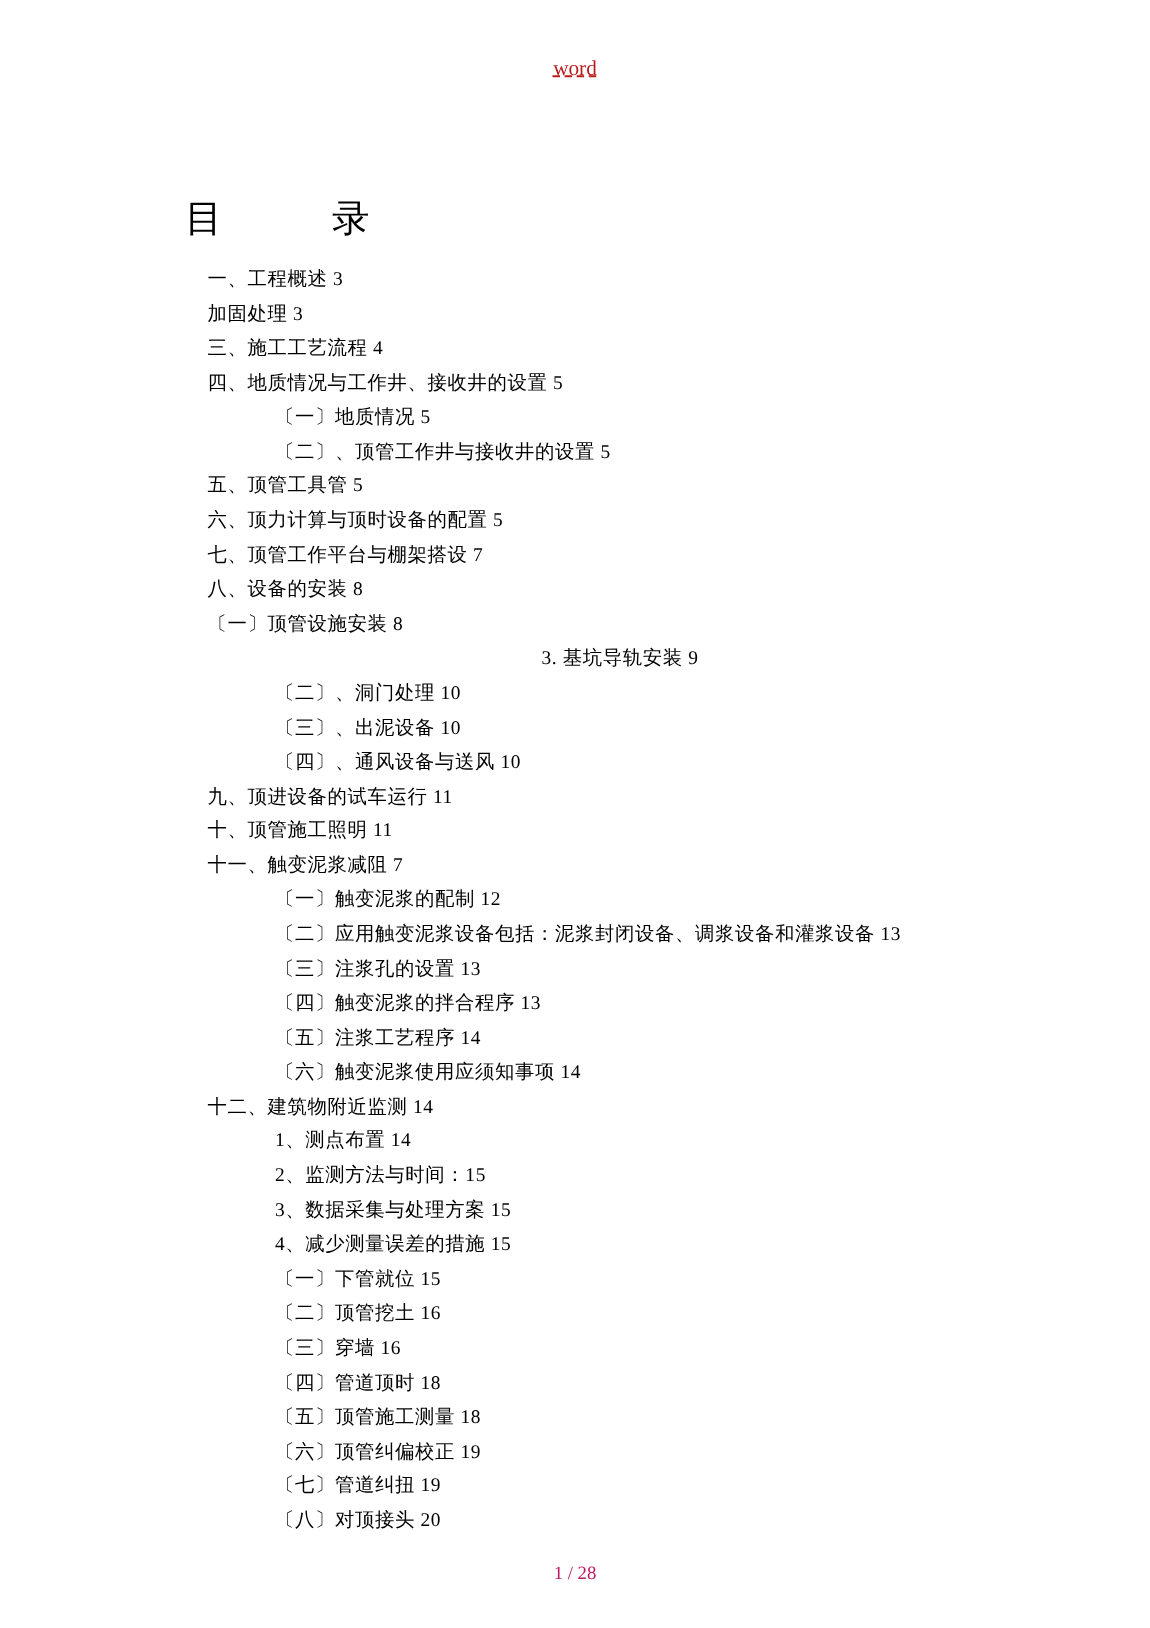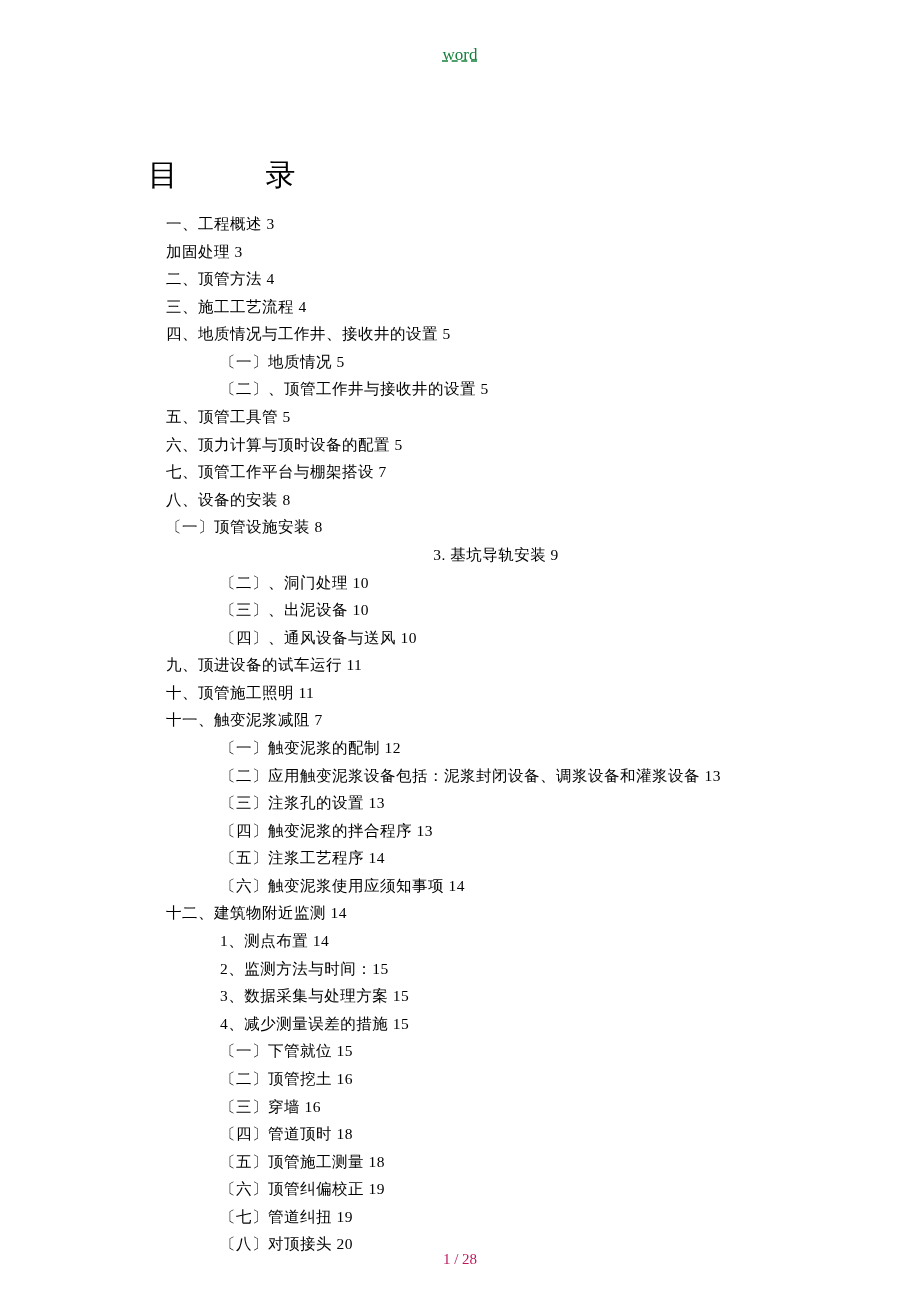--- a/index.html
+++ b/index.html
@@ -14,21 +14,21 @@
   }
   .page {
     padding: 40px 130px 40px 130px;
   }
   .header-link {
     text-align: center;
     margin-bottom: 90px;
     margin-top: 5px;
   }
   .header-link span {
-    color: #15803d;
+    color: #b91c1c;
     text-decoration: underline;
     text-decoration-style: dashed;
     font-size: 17px;
     margin-top: 12px;
   }
   .toc-title {
     font-size: 30px;
     letter-spacing: 40px;
     margin-left: 18px;
     margin-bottom: 14px;
@@ -60,21 +60,20 @@
 
   <div class="header-link">
     <span>word</span>
   </div>
 
   <div class="toc-title">目  录</div>
 
   <div>
     <div class="toc-line indent-1">一、工程概述 3</div>
     <div class="toc-line indent-1">加固处理 3</div>
-    <div class="toc-line indent-1">二、顶管方法 4</div>
     <div class="toc-line indent-1">三、施工工艺流程 4</div>
     <div class="toc-line indent-1">四、地质情况与工作井、接收井的设置 5</div>
     <div class="toc-line indent-3">〔一〕地质情况 5</div>
     <div class="toc-line indent-3">〔二〕、顶管工作井与接收井的设置 5</div>
     <div class="toc-line indent-1">五、顶管工具管 5</div>
     <div class="toc-line indent-1">六、顶力计算与顶时设备的配置 5</div>
     <div class="toc-line indent-1">七、顶管工作平台与棚架搭设 7</div>
     <div class="toc-line indent-1">八、设备的安装 8</div>
     <div class="toc-line indent-1">〔一〕顶管设施安装 8</div>
     <div class="toc-line indent-2">3. 基坑导轨安装 9</div>

